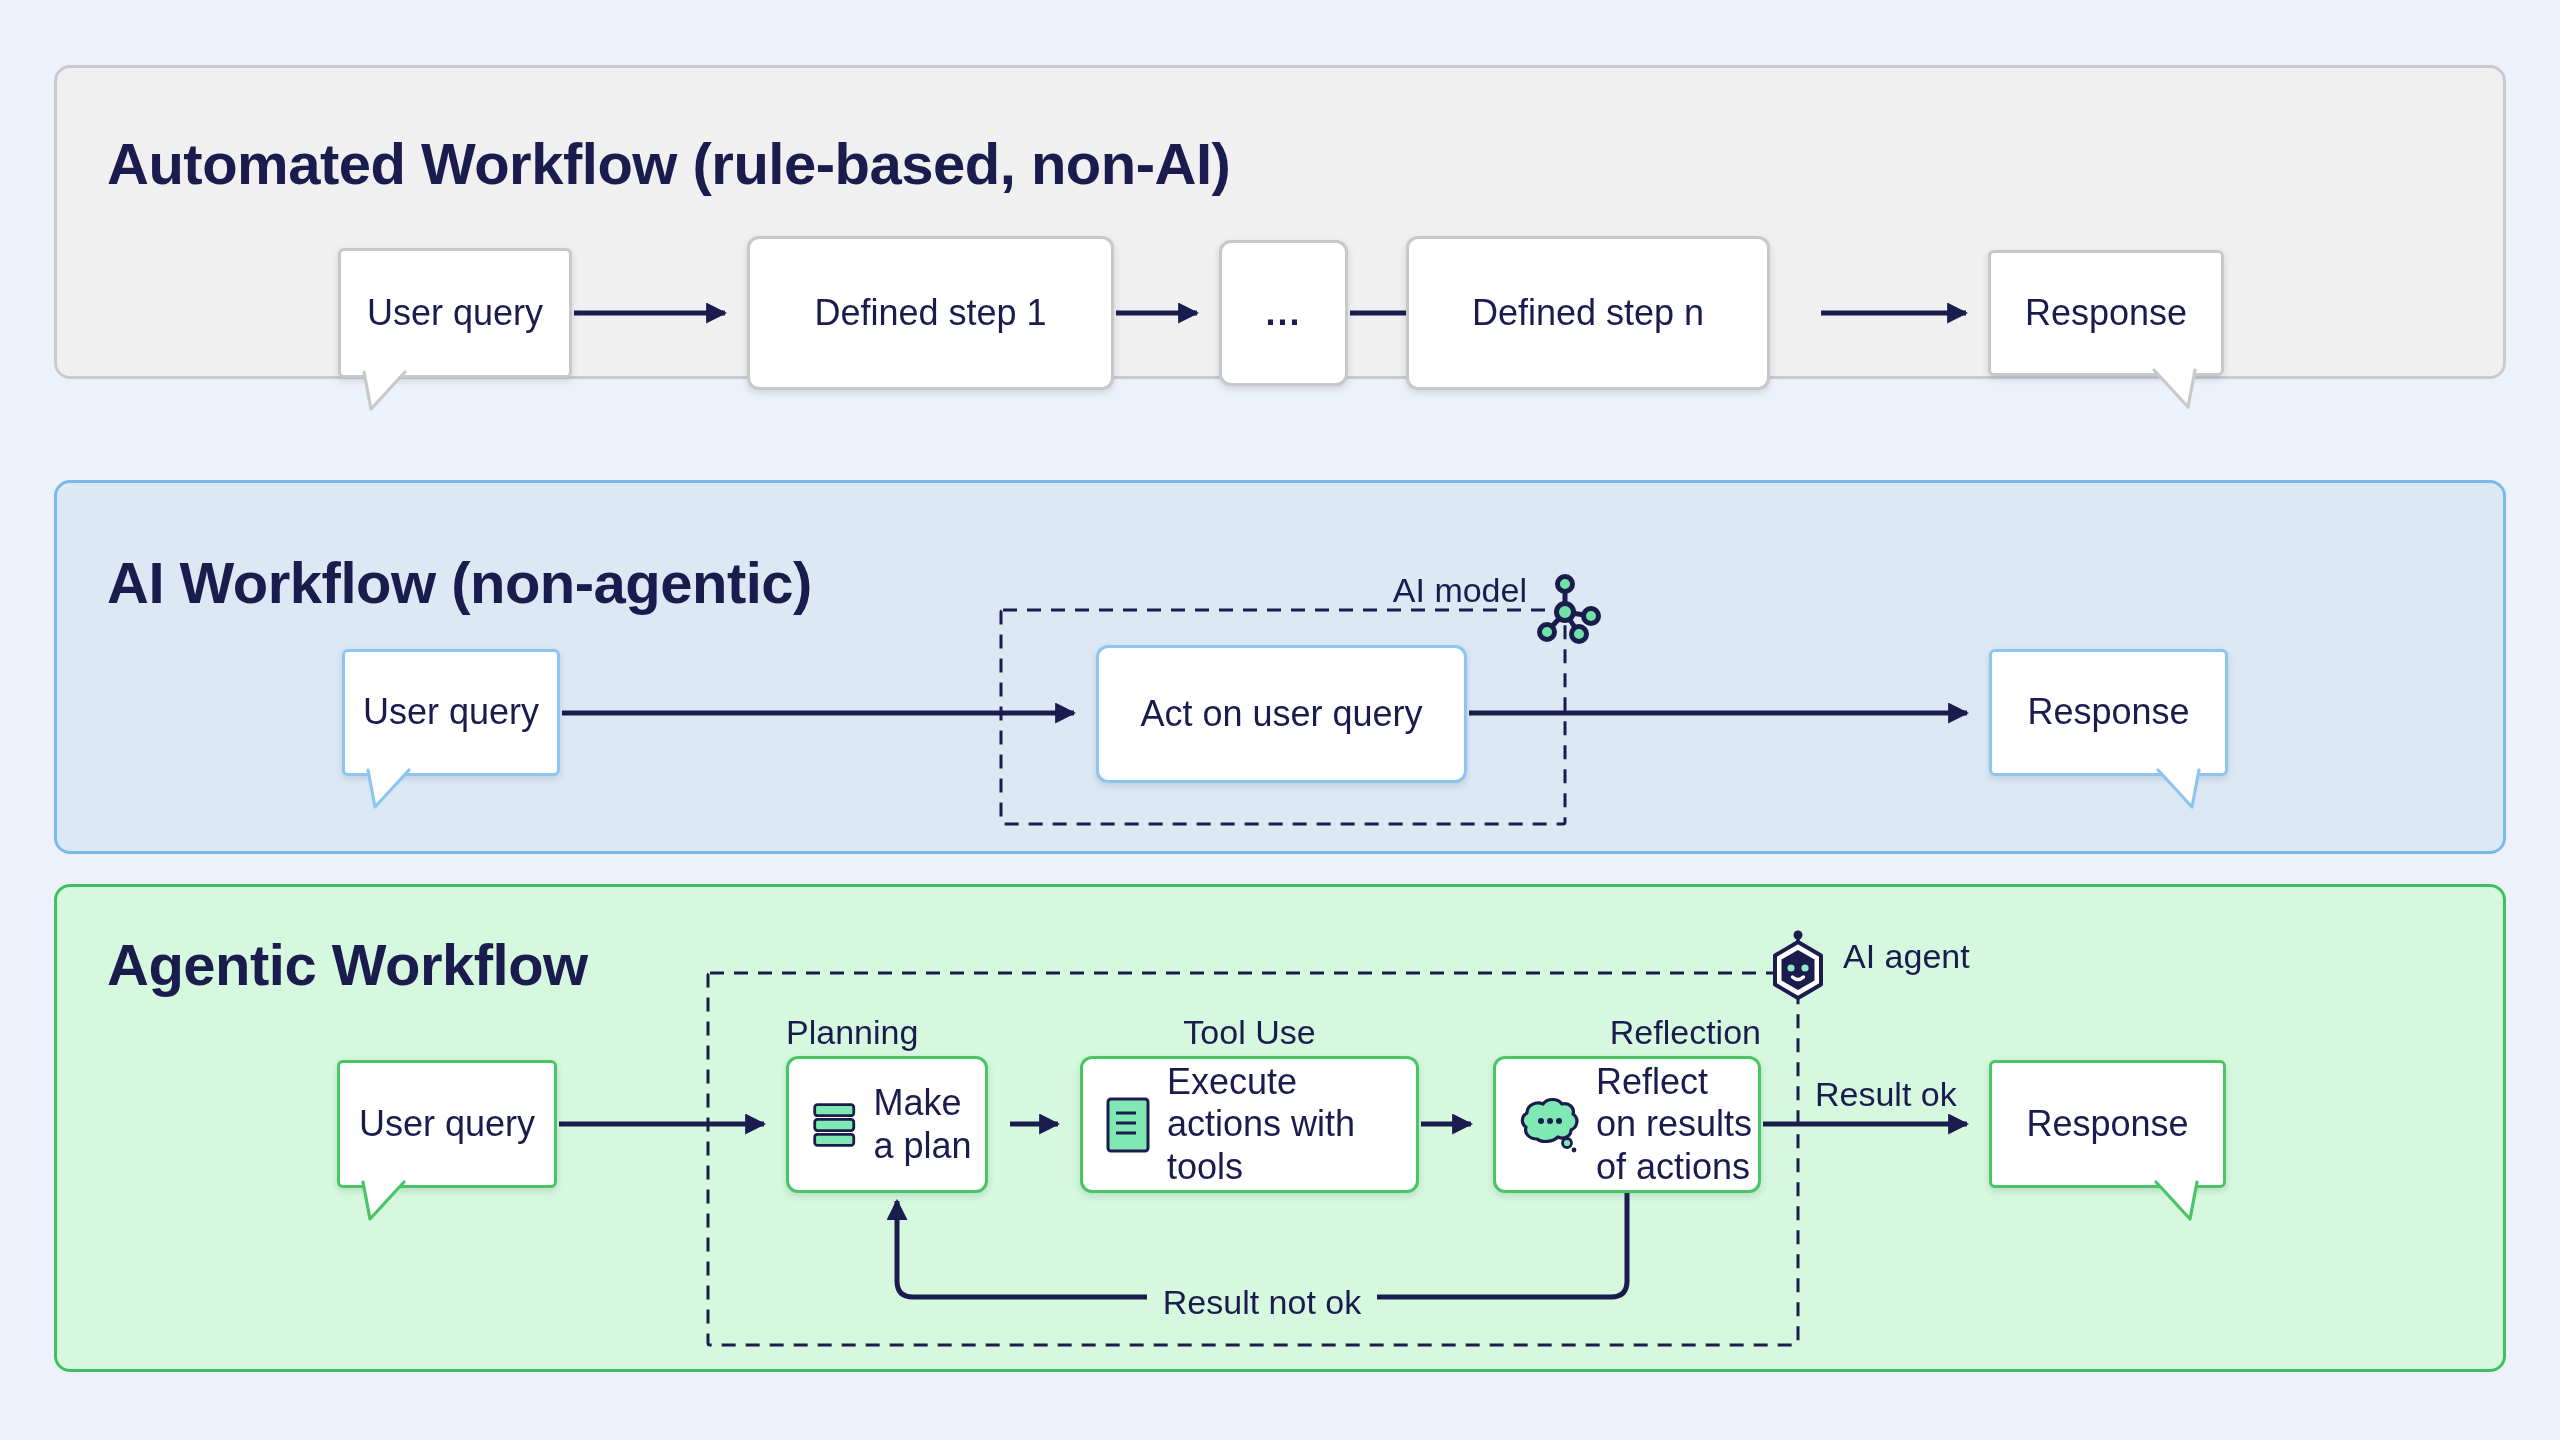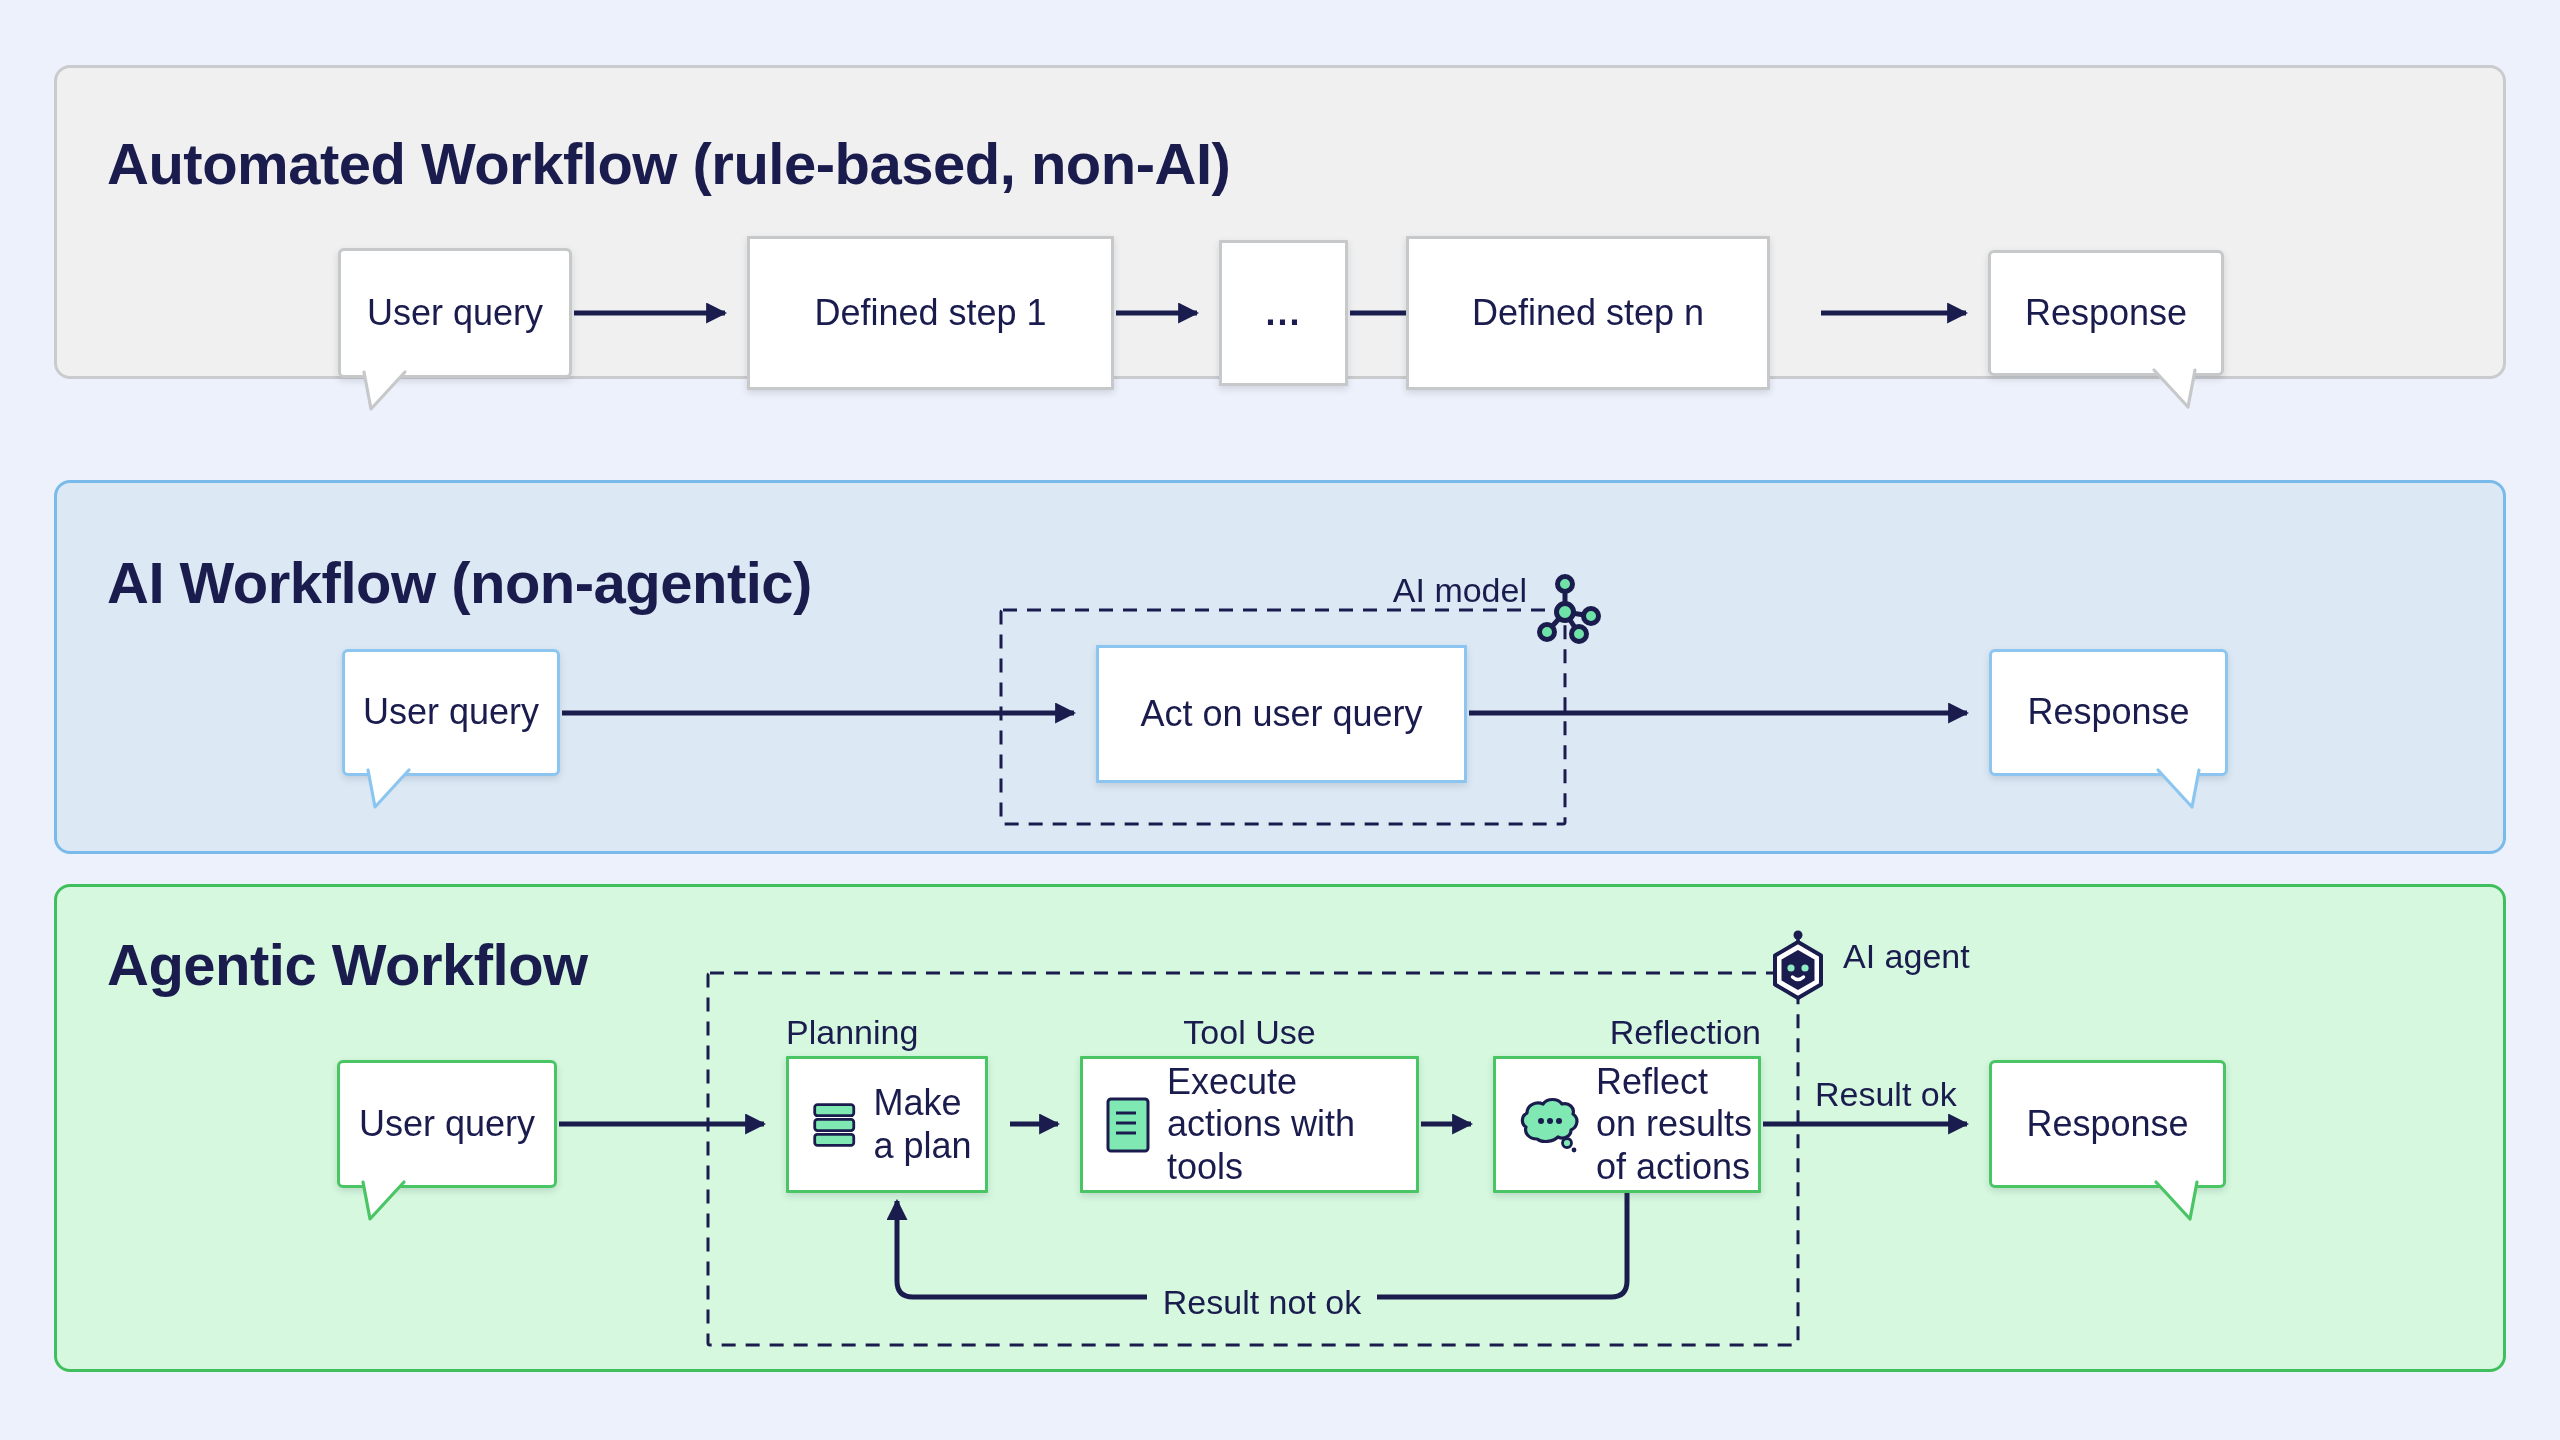--- a/index.html
+++ b/index.html
@@ -12,21 +12,21 @@
   html,body{width:2560px;height:1440px;overflow:hidden}
   body{background:var(--page-bg);font-family:"Liberation Sans","DejaVu Sans",sans-serif;color:var(--ink);position:relative}
   .panel{position:absolute;left:54px;width:2452px;border-radius:16px}
   .panel-auto{top:65px;height:314px;background:var(--auto-bg);border:3px solid var(--auto-border)}
   .panel-ai{top:480px;height:374px;background:var(--ai-bg);border:3px solid var(--ai-border)}
   .panel-agentic{top:884px;height:488px;background:var(--agentic-bg);border:3px solid var(--agentic-border)}
   .panel-title{position:absolute;left:50px;font-size:58px;font-weight:bold;letter-spacing:-0.5px;color:var(--ink)}
   .layer{position:absolute;left:0;top:0;pointer-events:none}
   .arrow{stroke:var(--ink);stroke-width:5;fill:none}
   .dashed{stroke:var(--ink);stroke-width:3;fill:none;stroke-dasharray:14 10}
-  .node{position:absolute;background:var(--box-bg);border-radius:1px;display:flex;align-items:center;justify-content:center;
+  .node{position:absolute;background:var(--box-bg);border-radius:12px;display:flex;align-items:center;justify-content:center;
         box-shadow:0 3px 7px rgba(50,60,80,.16)}
   .node .node-label{font-size:36px;line-height:1.18;color:var(--ink);text-align:center}
   .node.iconbox{justify-content:flex-start;padding-left:22px;gap:16px}
   .node.iconbox .node-label{text-align:left}
   .bubble{border-radius:6px}
   .panel-auto .node{border:3px solid var(--auto-box-border)}
   .panel-ai .node{border:3px solid var(--ai-box-border)}
   .panel-agentic .node{border:3px solid var(--agentic-box-border)}
   .tail{position:absolute;top:calc(100% - 3px);width:44px;height:40px;overflow:visible}
   .tail.tl{left:22px}.tail.tr{right:24px}

